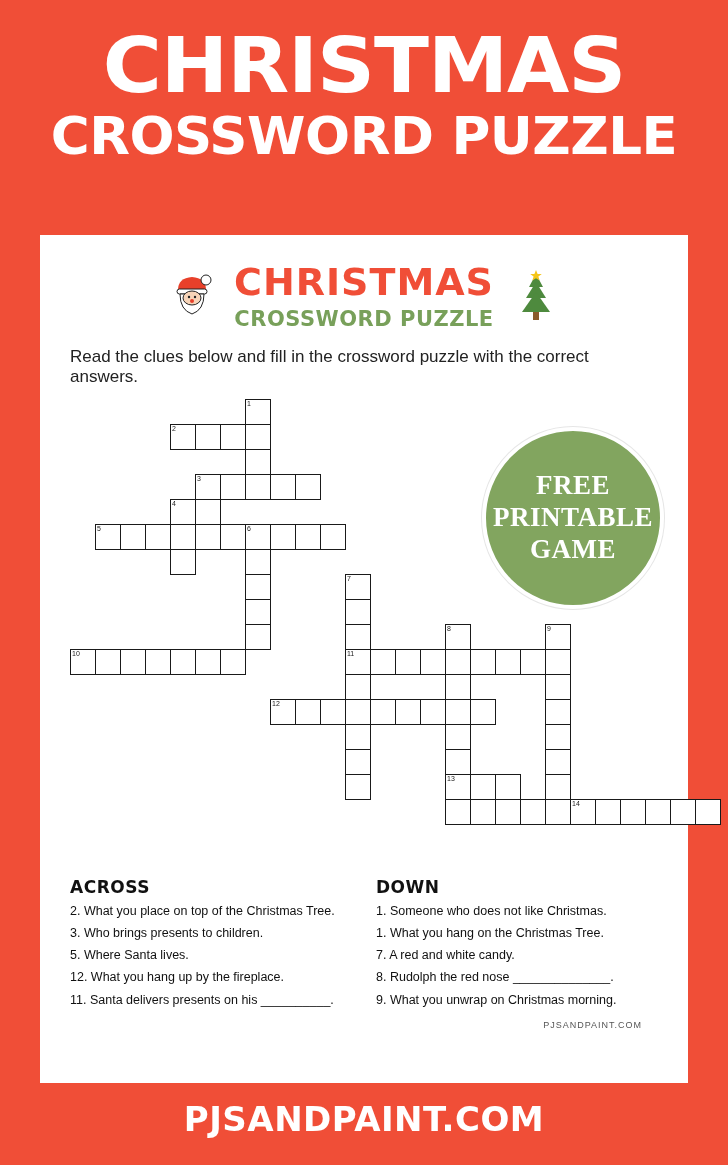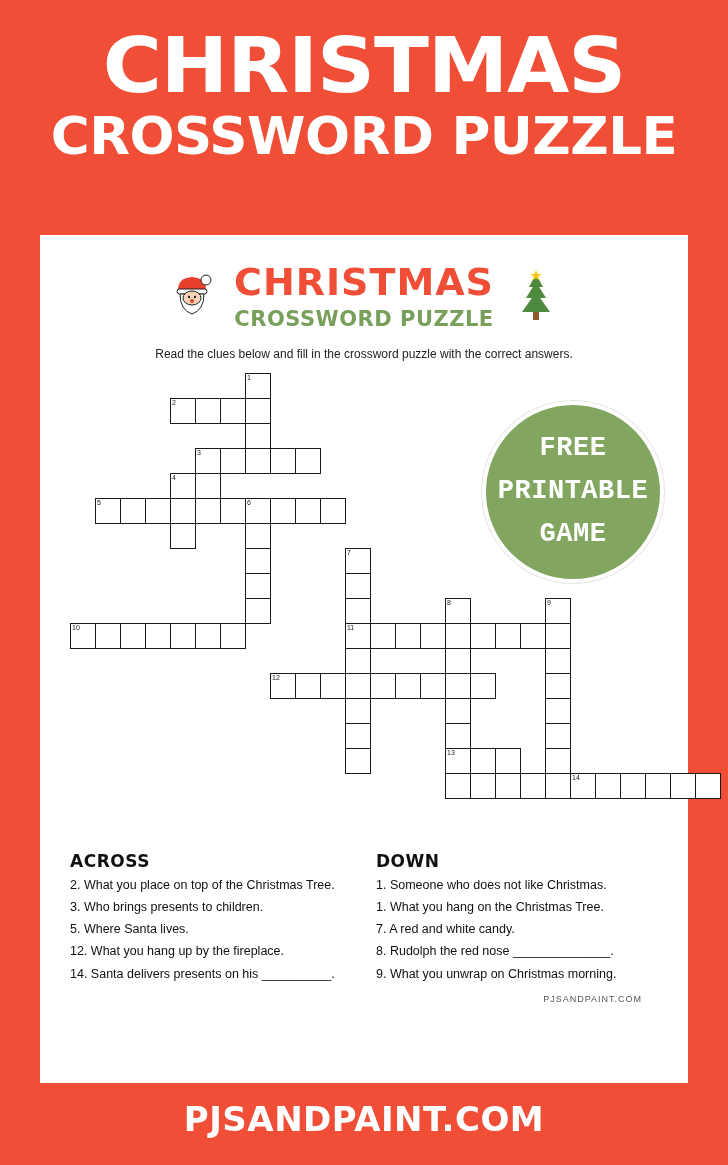--- a/index.html
+++ b/index.html
@@ -69,22 +69,22 @@
   }
   .sheet-sub {
     font-family: "DejaVu Sans", sans-serif;
     font-weight: 900;
     font-size: 21px;
     color: #78a05a;
     letter-spacing: 0.5px;
     margin: 6px 0 0 0;
   }
   .instructions {
-    text-align: center;
-    font-size: 12px;
+    text-align: left;
+    font-size: 17px;
     color: #222;
     margin-top: 16px;
     font-family: "Liberation Sans", sans-serif;
   }
 
   
   .grid-wrap {
     position: relative;
     width: 588px;
     height: 470px;
@@ -116,25 +116,24 @@
     height: 182px;
     border-radius: 50%;
     background: #82a55f;
     border: 4px solid #ffffff;
     box-shadow: 0 0 0 1px #e6e6e6;
     display: flex;
     flex-direction: column;
     align-items: center;
     justify-content: center;
     color: #fff;
-    font-family: Liberation Mono, monospace;
+    font-family: Liberation Serif, serif;
     font-weight: 900;
     line-height: 1.18;
     letter-spacing: 0.5px;
-    gap: 11px;
   }
   .badge span { display: block; text-align: center; }
   .badge .l1 { font-size: 27px; }
   .badge .l2 { font-size: 27px; }
   .badge .l3 { font-size: 27px; }
 
   
   .clues {
     display: flex;
     margin-top: 8px;
@@ -341,21 +340,21 @@
       <div class="cell" style="left: 625px; top: 400px;"></div>
     </div>
 
   <div class="clues">
     <div class="clue-col">
       <div class="clue-head">ACROSS</div>
       <p class="clue-item">2. What you place on top of the Christmas Tree.</p>
       <p class="clue-item">3. Who brings presents to children.</p>
       <p class="clue-item">5. Where Santa lives.</p>
       <p class="clue-item">12. What you hang up by the fireplace.</p>
-      <p class="clue-item">14. Santa delivers presents on his __________.</p>
+      <p class="clue-item">11. Santa delivers presents on his __________.</p>
     </div>
     <div class="clue-col right">
       <div class="clue-head">DOWN</div>
       <p class="clue-item">1. Someone who does not like Christmas.</p>
       <p class="clue-item">1. What you hang on the Christmas Tree.</p>
       <p class="clue-item">7. A red and white candy.</p>
       <p class="clue-item">8. Rudolph the red nose ______________.</p>
       <p class="clue-item">9. What you unwrap on Christmas morning.</p>
       <div class="credit">PJSANDPAINT.COM</div>
     </div>

